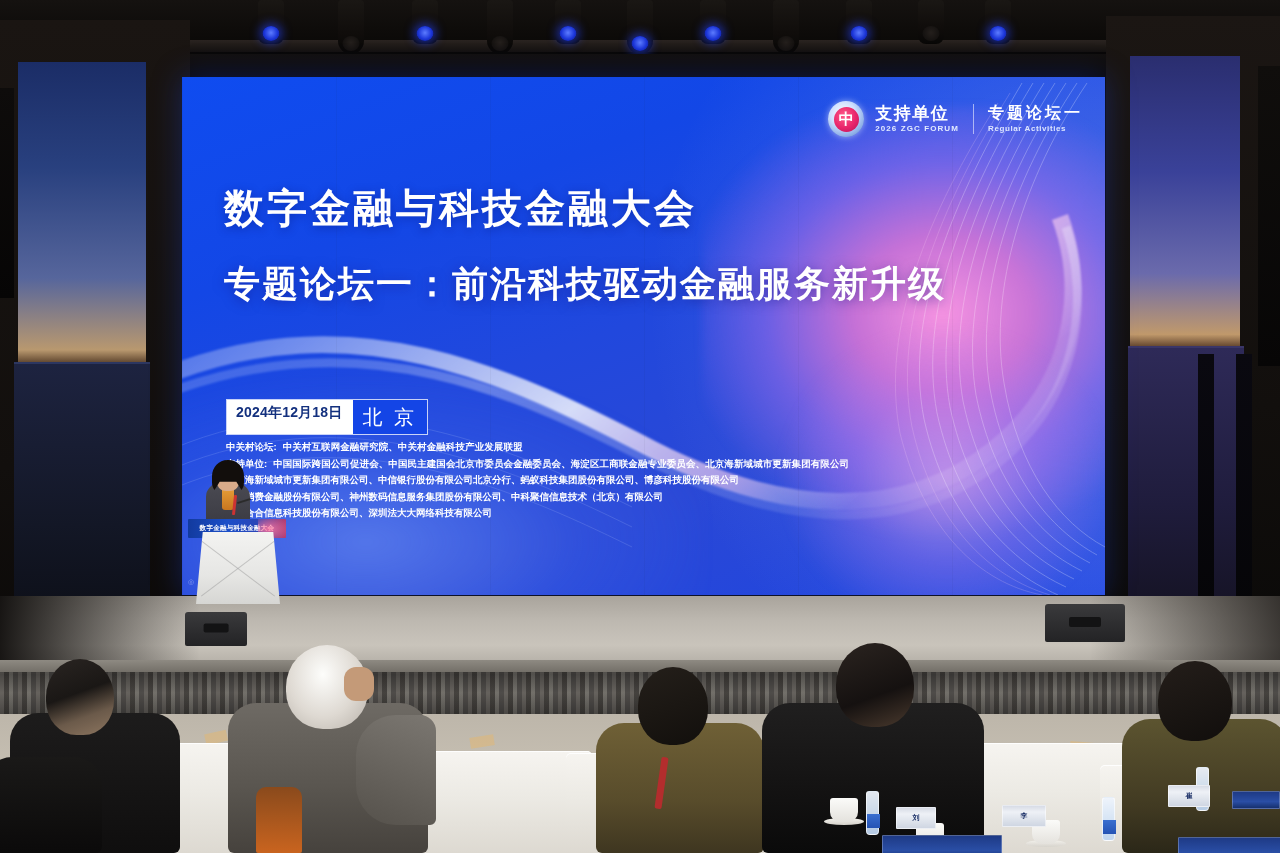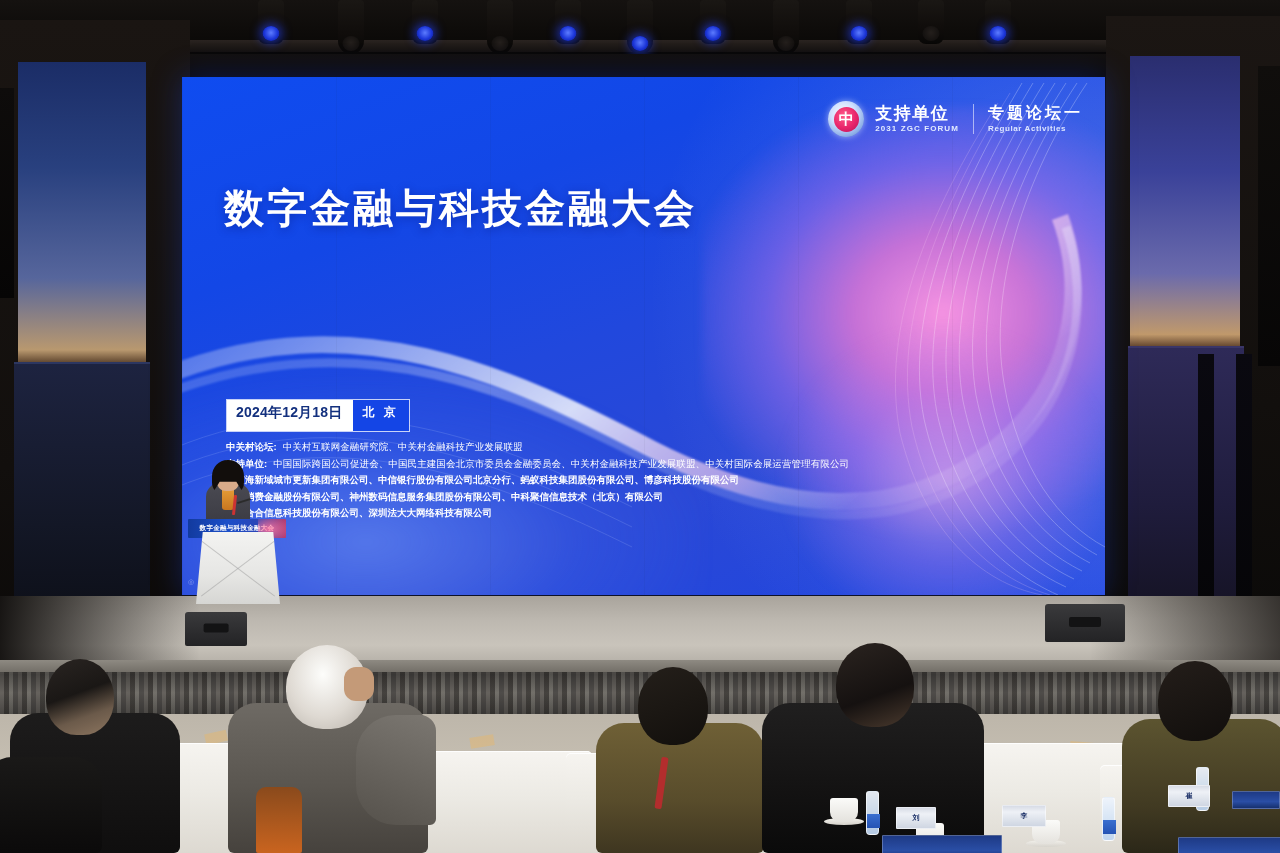--- a/index.html
+++ b/index.html
@@ -160,29 +160,29 @@
 
   .date-badge {
     position:absolute; left:44px; top:322px; display:flex; align-items:stretch;
     border:1px solid rgba(255,255,255,.75);
   }
   .date-badge .d-date {
     background:#ffffff; color:#13307e; font-size:14px; font-weight:600;
     padding:4px 9px 5px; letter-spacing:.2px; white-space:nowrap;
   }
   .date-badge .d-city {
-    background:#1445e6; color:#ffffff; font-size:12px; font-weight:bold;
-    padding:4px 10px 10px; letter-spacing:3px; white-space:nowrap;
+    background:#1445e6; color:#ffffff; font-size:20px; font-weight:normal;
+    padding:4px 10px 3px; letter-spacing:3px; white-space:nowrap;
     border-left:1px solid #ffffff;
   }
 
   .fineprint { position:absolute; left:44px; top:364px; width:690px; }
   .fp-row { display:flex; align-items:baseline; margin-bottom:3.5px; }
   .fp-label { color:#ffffff; font-size:9.5px; font-weight:bold; white-space:nowrap; margin-right:6px; }
-  .fp-text  { color:#ffffff; font-size:9.5px; font-weight:normal; letter-spacing:.1px; white-space:nowrap; }
+  .fp-text  { color:#ffffff; font-size:9.5px; font-weight:bold; letter-spacing:.1px; white-space:nowrap; }
   .fp-cont  { color:#ffffff; font-size:9.5px; font-weight:bold; margin-bottom:3.5px; white-space:nowrap; }
 
   
   .stage-floor {
     position:absolute; left:0; top:596px; width:1280px; height:70px;
     background:linear-gradient(180deg,#a9a49c 0%,#bdb8b0 35%,#c9c4bb 70%,#b2ada5 100%);
   }
   .stage-floor-shadowL {
     position:absolute; left:0; top:596px; width:200px; height:70px;
     background:linear-gradient(90deg,rgba(10,8,7,.92),rgba(10,8,7,0));
@@ -428,44 +428,45 @@
     </svg>
 
     <div class="seams"></div>
 
     <div class="logo-block">
       <div class="logo-emblem">
         <div class="logo-emblem-inner">中</div>
       </div>
       <div>
         <div class="logo-txt-cn">支持单位</div>
-        <div class="logo-txt-en">2031 ZGC FORUM</div>
+        <div class="logo-txt-en">2026 ZGC FORUM</div>
       </div>
       <div class="logo-divider"></div>
       <div>
         <div class="logo-sub-cn">专题论坛一</div>
         <div class="logo-sub-en">Regular Activities</div>
       </div>
     </div>
 
     <div class="title-cn">数字金融与科技金融大会</div>
+    <div class="title-sub">专题论坛一：前沿科技驱动金融服务新升级</div>
 
     <div class="date-badge">
       <div class="d-date">2024年12月18日</div>
       <div class="d-city">北 京</div>
     </div>
 
     <div class="fineprint">
       <div class="fp-row">
         <span class="fp-label">中关村论坛:</span>
         <span class="fp-text">中关村互联网金融研究院、中关村金融科技产业发展联盟</span>
       </div>
       <div class="fp-row">
         <span class="fp-label">支持单位:</span>
-        <span class="fp-text">中国国际跨国公司促进会、中国民主建国会北京市委员会金融委员会、中关村金融科技产业发展联盟、中关村国际会展运营管理有限公司</span>
+        <span class="fp-text">中国国际跨国公司促进会、中国民主建国会北京市委员会金融委员会、海淀区工商联金融专业委员会、北京海新域城市更新集团有限公司</span>
       </div>
       <div class="fp-cont">北京海新域城市更新集团有限公司、中信银行股份有限公司北京分行、蚂蚁科技集团股份有限公司、博彦科技股份有限公司</div>
       <div class="fp-cont">马上消费金融股份有限公司、神州数码信息服务集团股份有限公司、中科聚信信息技术（北京）有限公司</div>
       <div class="fp-cont">上海合合信息科技股份有限公司、深圳法大大网络科技有限公司</div>
     </div>
   </div>
 
   <div class="stage-floor"></div>
   <div class="stage-floor-shadowL"></div>
   <div class="stage-floor-shadowR"></div>

